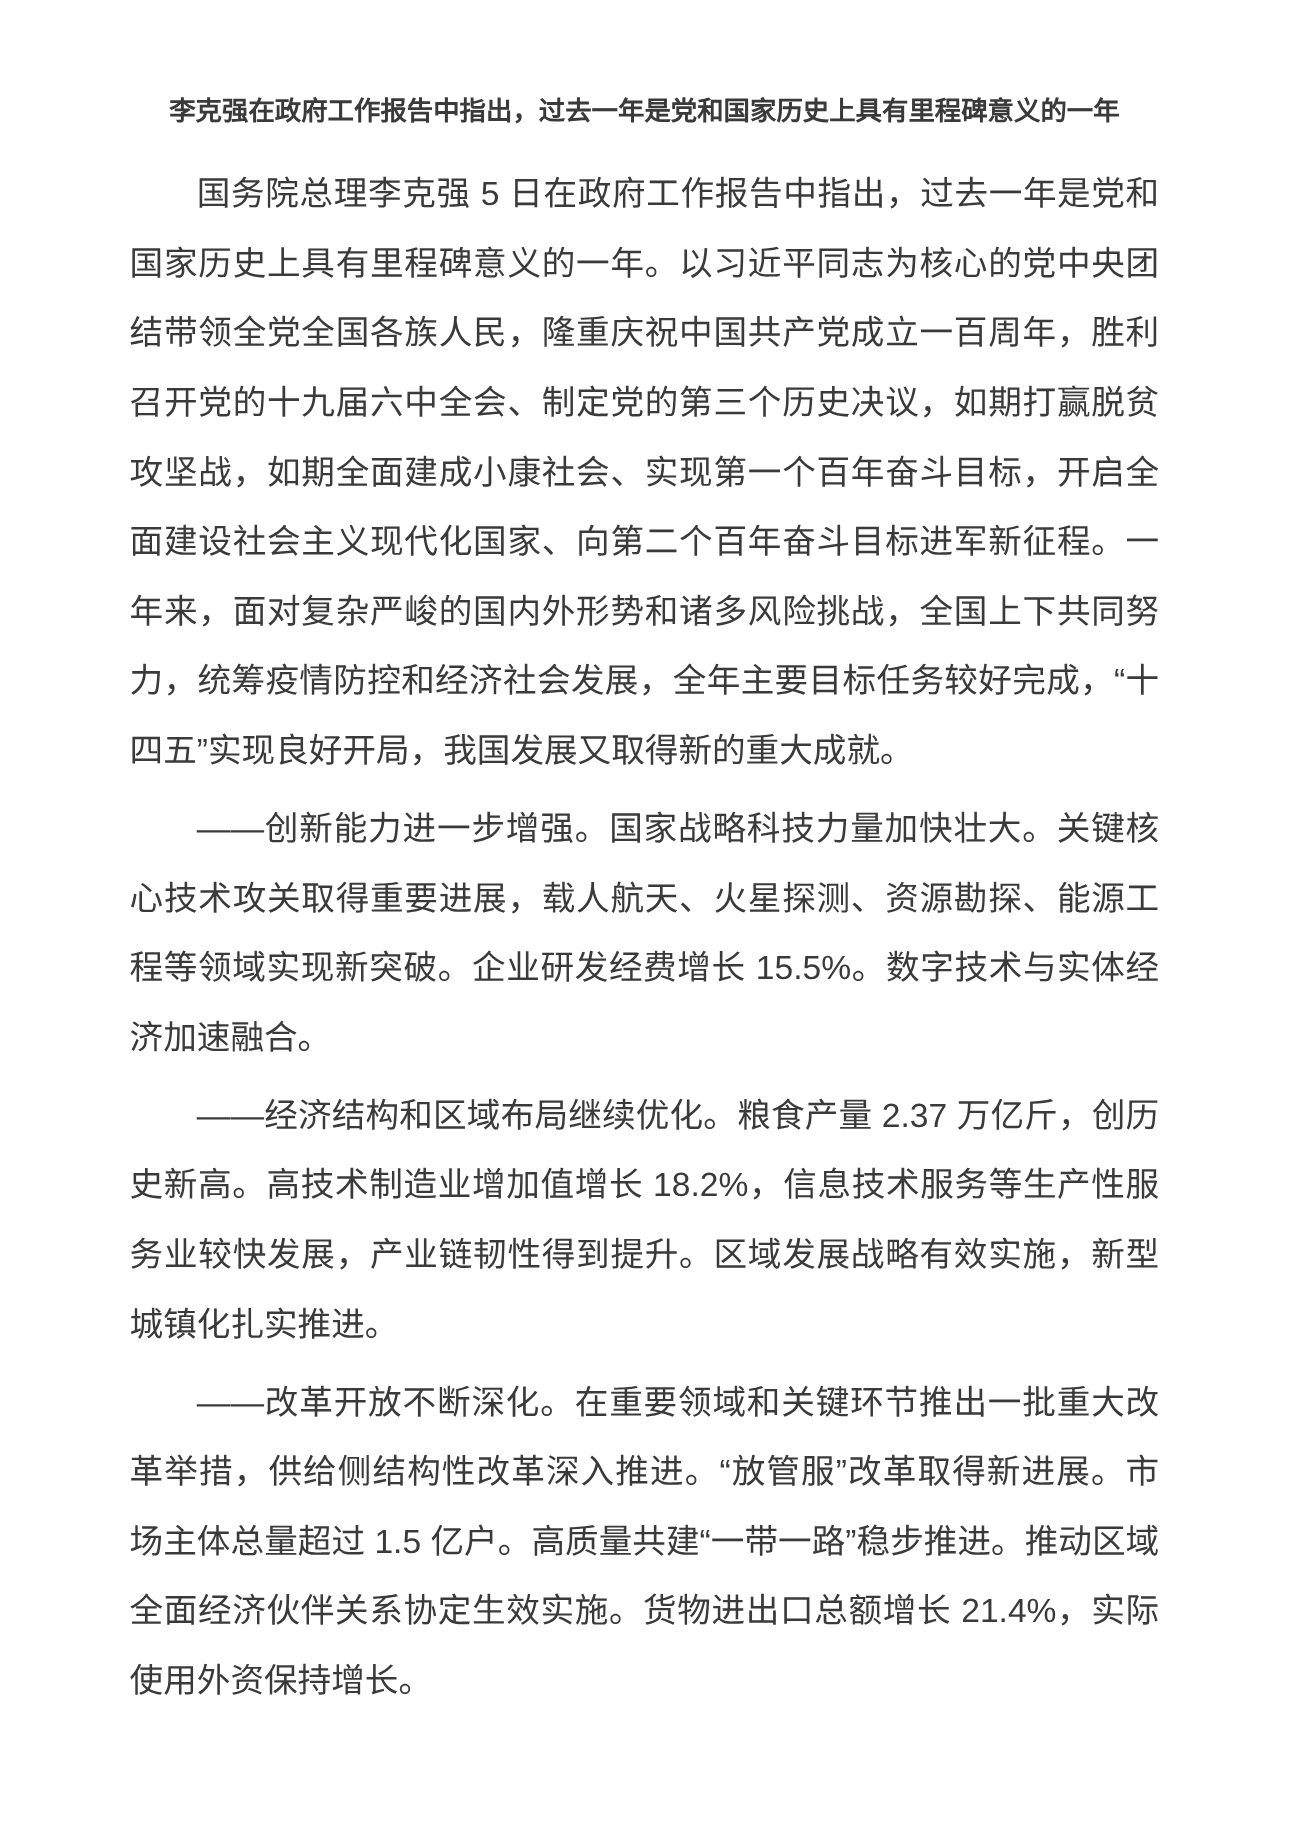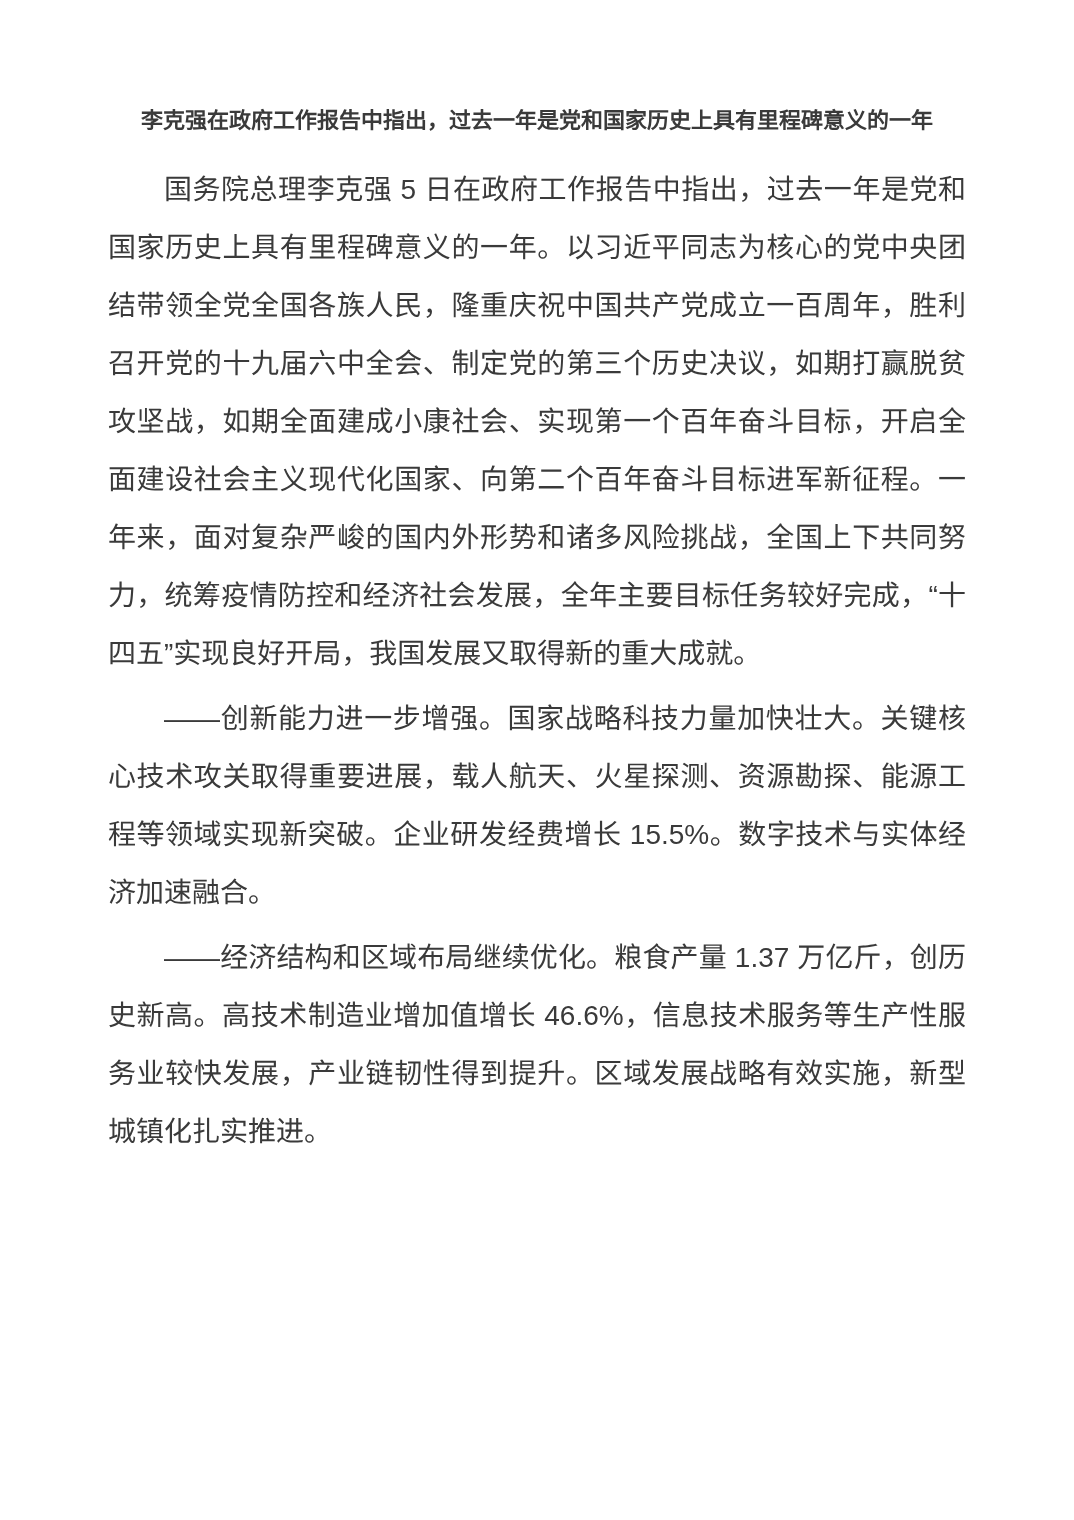--- a/index.html
+++ b/index.html
@@ -10,21 +10,21 @@
   body {
     width: 1074px;
     height: 1520px;
     overflow: hidden;
     font-family: "Liberation Sans", "DejaVu Sans", sans-serif;
     color: #3a3a3a;
   }
   .page {
     width: 858px;
     margin: 0 auto;
-    padding-top: 104px;
+    padding-top: 76px;
   }
   .article-title {
     font-size: 22px;
     font-weight: bold;
     line-height: 33px;
     text-align: center;
     color: #3a3a3a;
     margin: 0 0 24px 0;
   }
   .article-paragraph {
@@ -42,15 +42,16 @@
 <body>
 
 <div class="page">
   <h1 class="article-title">李克强在政府工作报告中指出，过去一年是党和国家历史上具有里程碑意义的一年</h1>
 
   <p class="article-paragraph">国务院总理李克强 5 日在政府工作报告中指出，过去一年是党和国家历史上具有里程碑意义的一年。以习近平同志为核心的党中央团结带领全党全国各族人民，隆重庆祝中国共产党成立一百周年，胜利召开党的十九届六中全会、制定党的第三个历史决议，如期打赢脱贫攻坚战，如期全面建成小康社会、实现第一个百年奋斗目标，开启全面建设社会主义现代化国家、向第二个百年奋斗目标进军新征程。一年来，面对复杂严峻的国内外形势和诸多风险挑战，全国上下共同努力，统筹疫情防控和经济社会发展，全年主要目标任务较好完成，“十四五”实现良好开局，我国发展又取得新的重大成就。</p>
 
 
   <p class="article-paragraph">——创新能力进一步增强。国家战略科技力量加快壮大。关键核心技术攻关取得重要进展，载人航天、火星探测、资源勘探、能源工程等领域实现新突破。企业研发经费增长 15.5%。数字技术与实体经济加速融合。</p>
 
-  <p class="article-paragraph">——经济结构和区域布局继续优化。粮食产量 1.37 万亿斤，创历史新高。高技术制造业增加值增长 46.6%，信息技术服务等生产性服务业较快发展，产业链韧性得到提升。区域发展战略有效实施，新型城镇化扎实推进。</p>
+  <p class="article-paragraph">——经济结构和区域布局继续优化。粮食产量 2.37 万亿斤，创历史新高。高技术制造业增加值增长 18.2%，信息技术服务等生产性服务业较快发展，产业链韧性得到提升。区域发展战略有效实施，新型城镇化扎实推进。</p>
 
+  <p class="article-paragraph">——改革开放不断深化。在重要领域和关键环节推出一批重大改革举措，供给侧结构性改革深入推进。“放管服”改革取得新进展。市场主体总量超过 1.5 亿户。高质量共建“一带一路”稳步推进。推动区域全面经济伙伴关系协定生效实施。货物进出口总额增长 21.4%，实际使用外资保持增长。</p>
 </div>
 
 </body></html>

